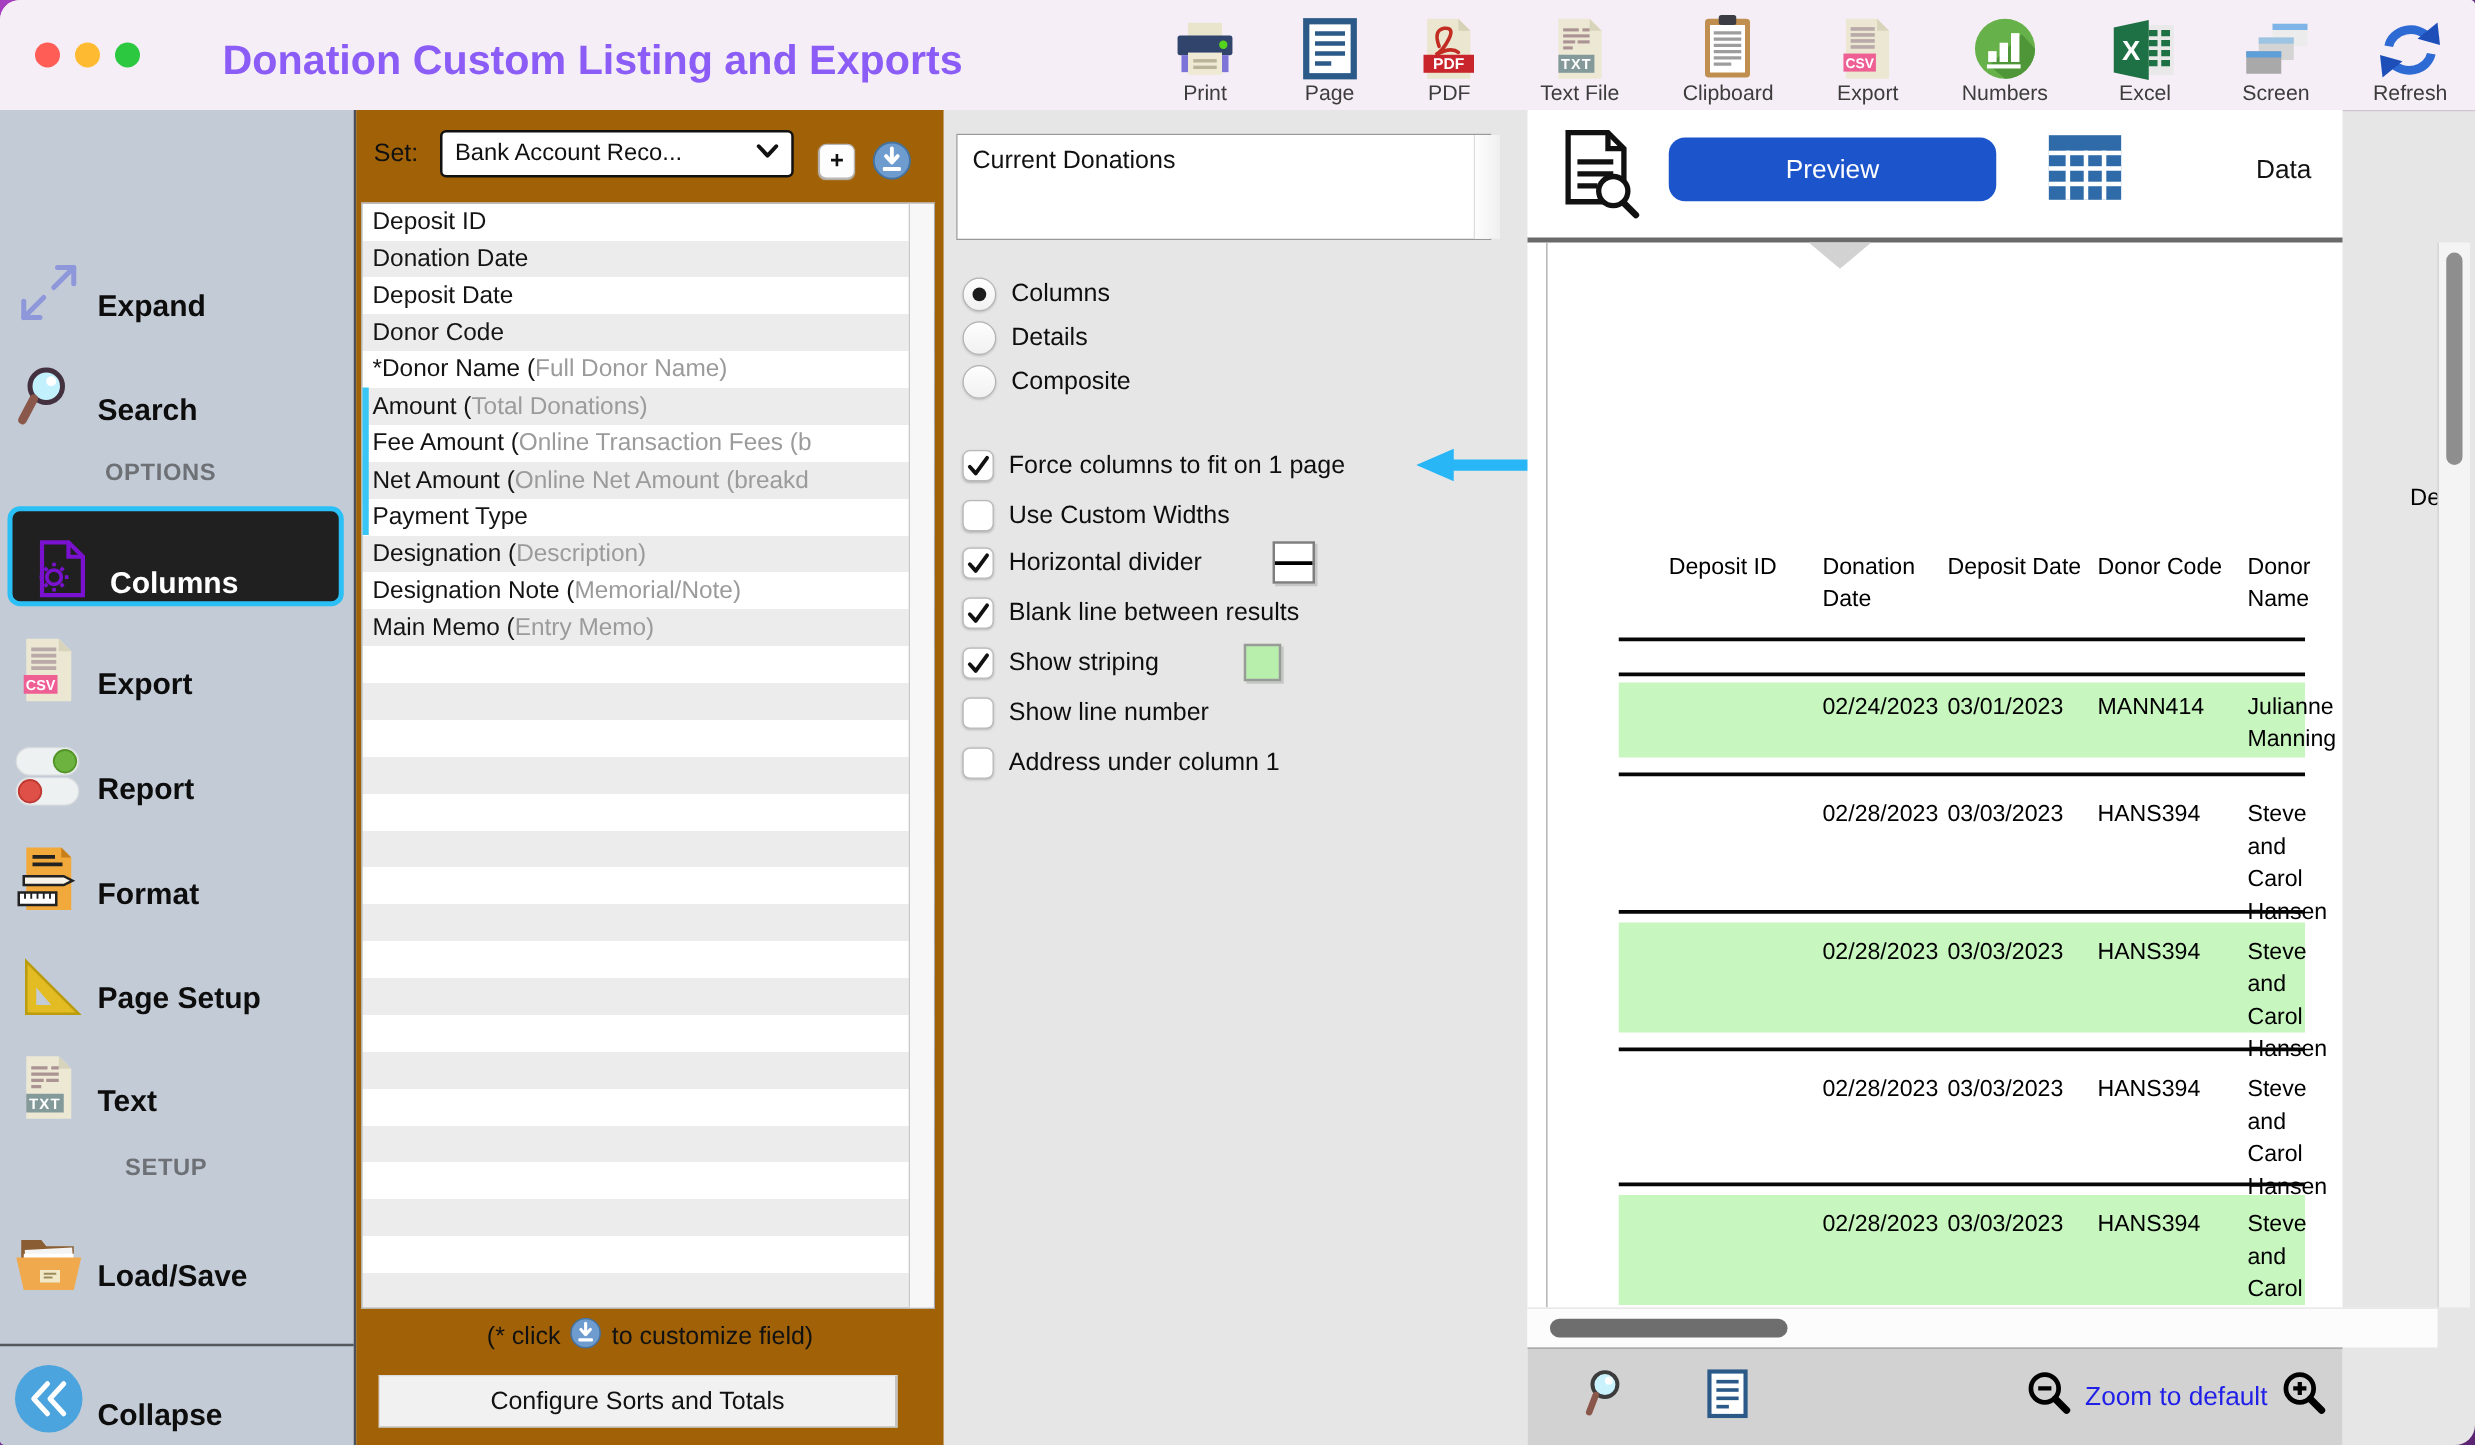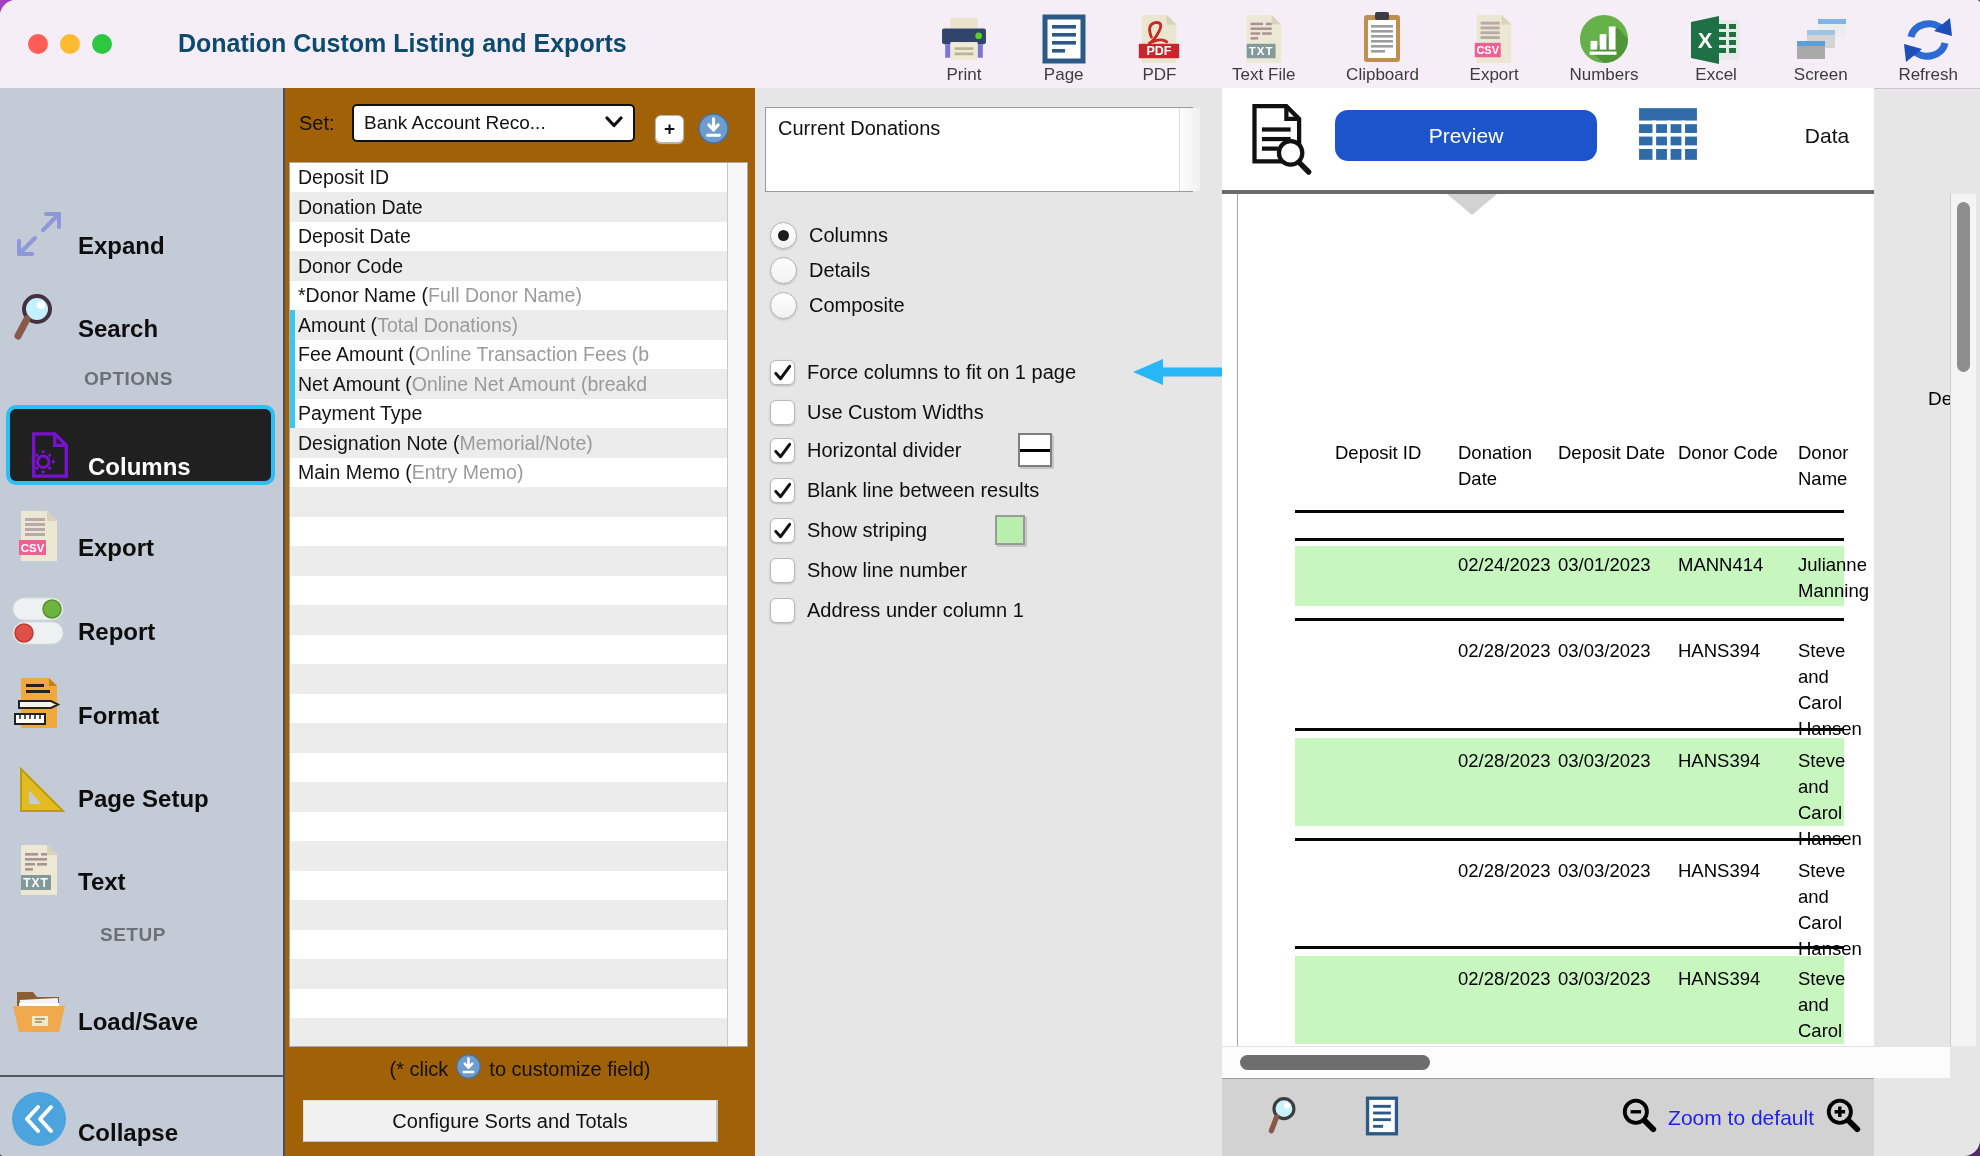--- a/index.html
+++ b/index.html
@@ -10,21 +10,21 @@
   }
   #window{
     position:relative;width:1980px;height:1156px;
     border-radius:16px 4px 16px 4px;overflow:hidden;background:#e6e6e6;
   }
   
   .titlebar{position:absolute;left:0;top:0;width:1980px;height:88px;background:#f6eef6;border-bottom:1px solid #cfc3ce;}
   .lights{position:absolute;left:28px;top:34px;display:flex;gap:12px;}
   .light{width:20px;height:20px;border-radius:50%;}
   .light.red{background:#ff5d55;}.light.yellow{background:#febb32;}.light.green{background:#2bc840;}
-  .win-title{position:absolute;left:178px;top:29px;font-size:25px;font-weight:bold;color:#0c4a6e;}
+  .win-title{position:absolute;left:178px;top:29px;font-size:33px;font-weight:bold;color:#8b5cf6;}
   .toolbar{position:absolute;left:938px;right:22px;top:5px;bottom:3px;display:flex;justify-content:space-between;align-items:flex-end;}
   .tb-item{display:flex;flex-direction:column;align-items:center;justify-content:flex-end;cursor:default;}
   .tb-item svg{display:block;}
   .tb-label{font-size:17px;color:#3c3c3c;margin-top:1px;line-height:20px;}
   
   .sidebar{position:absolute;left:0;top:88px;width:285px;height:1068px;background:#c3cbd6;border-right:2px solid #4d5157;box-sizing:border-box;}
   .srow{position:absolute;left:0;width:100%;height:60px;display:flex;align-items:flex-end;}
   .sico{width:78px;display:flex;justify-content:center;align-items:center;flex:none;}
   .slabel{font-size:24px;font-weight:bold;color:#0d0d0d;}
   .srow.selected{left:6px;right:8px;width:auto;height:80px;background:#202020;border:4px solid #2bc0f5;border-radius:10px;box-sizing:border-box;}
@@ -414,20 +414,21 @@
       <div class="sel-strip"></div>
       <div class="frow"><span class="fn">Deposit ID</span><span class="fd"></span></div>
       <div class="frow"><span class="fn">Donation Date</span><span class="fd"></span></div>
       <div class="frow"><span class="fn">Deposit Date</span><span class="fd"></span></div>
       <div class="frow"><span class="fn">Donor Code</span><span class="fd"></span></div>
       <div class="frow"><span class="fn">*Donor Name (</span><span class="fd">Full Donor Name)</span></div>
       <div class="frow"><span class="fn">Amount (</span><span class="fd">Total Donations)</span></div>
       <div class="frow"><span class="fn">Fee Amount (</span><span class="fd">Online Transaction Fees (b</span></div>
       <div class="frow"><span class="fn">Net Amount (</span><span class="fd">Online Net Amount (breakd</span></div>
       <div class="frow"><span class="fn">Payment Type</span><span class="fd"></span></div>
+      <div class="frow"><span class="fn">Designation (</span><span class="fd">Description)</span></div>
       <div class="frow"><span class="fn">Designation Note (</span><span class="fd">Memorial/Note)</span></div>
       <div class="frow"><span class="fn">Main Memo (</span><span class="fd">Entry Memo)</span></div>
       <div class="frow"></div>
         <div class="frow"></div>
         <div class="frow"></div>
         <div class="frow"></div>
         <div class="frow"></div>
         <div class="frow"></div>
         <div class="frow"></div>
         <div class="frow"></div>

